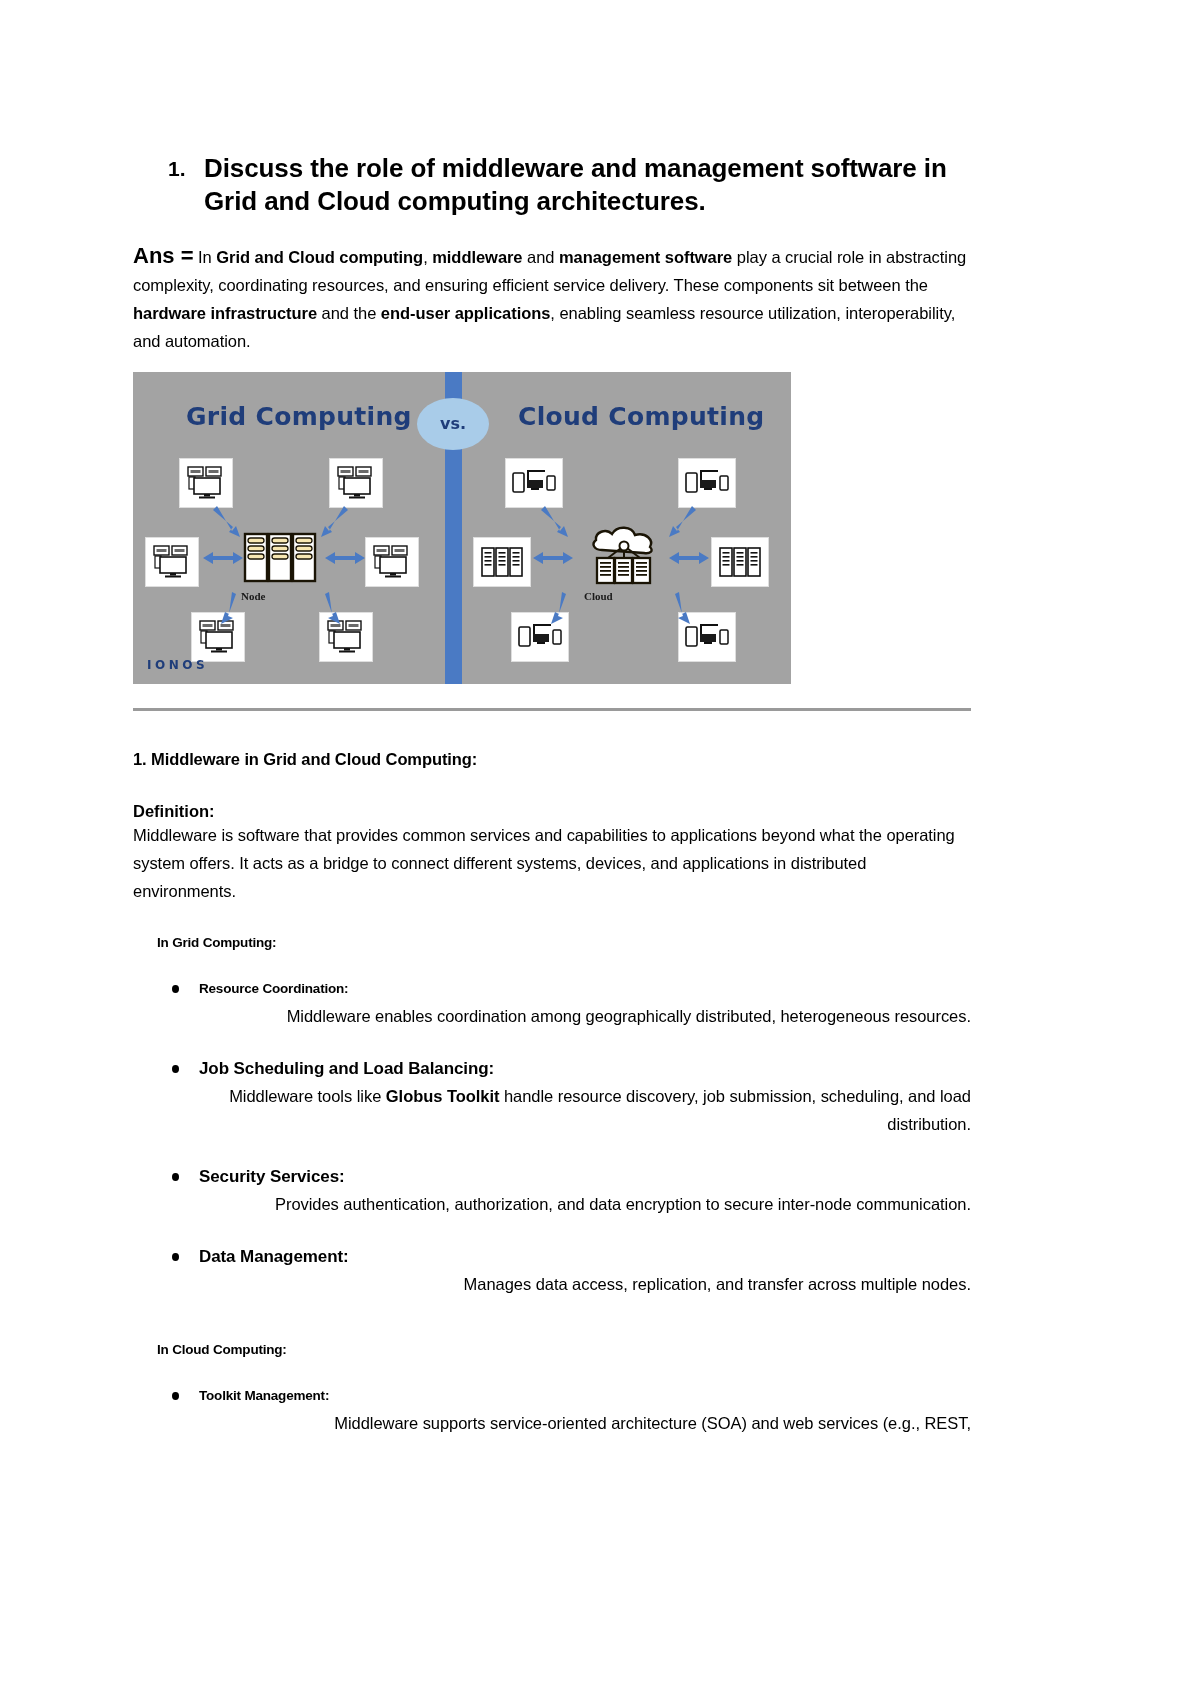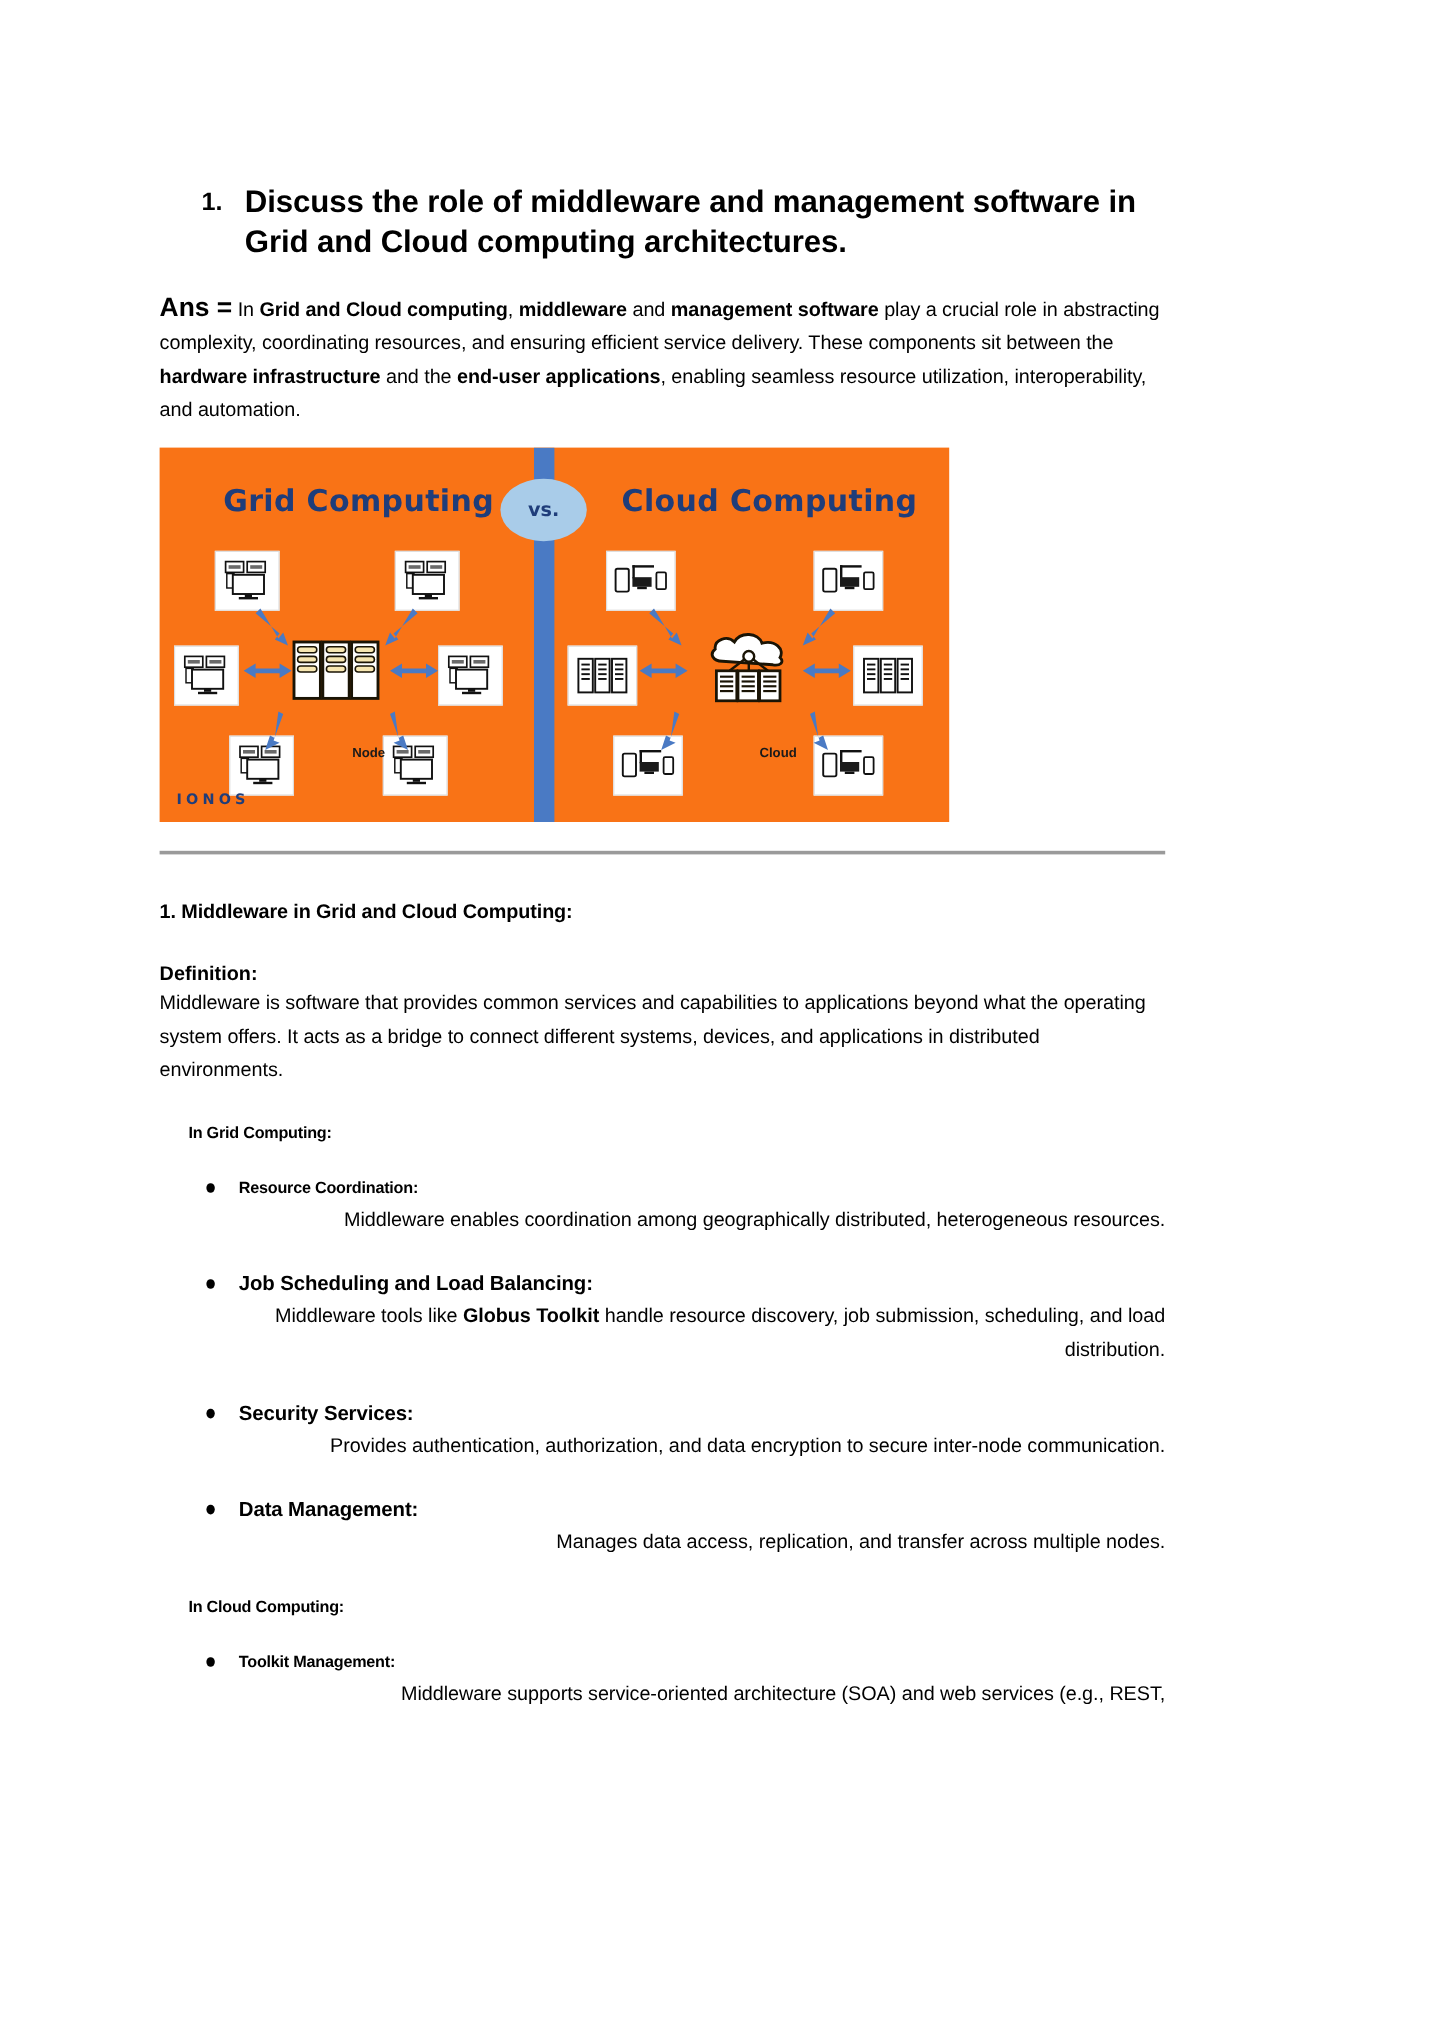--- a/index.html
+++ b/index.html
@@ -64,21 +64,21 @@
     letter-spacing: 0px;
   }
   .b { font-weight: bold; }
 
   
   .figure {
     margin-top: 10px;
     width: 658px;
     height: 312px;
     position: relative;
-    background: #f97316;
+    background: #a3a3a3;
     overflow: hidden;
   }
   .fig-half-title {
     position: absolute;
     font-family: "DejaVu Sans", sans-serif;
     font-weight: bold;
     font-size: 25px;
     color: #1f3d7a;
     letter-spacing: 0.3px;
   }
@@ -113,27 +113,26 @@
   .node-box {
     position: absolute;
     background: #ffffff;
     border: 1px solid #dedede;
     display: flex;
     align-items: center;
     justify-content: center;
   }
   .center-label {
     position: absolute;
-    font-family: Liberation Sans, sans-serif;
+    font-family: Liberation Serif, serif;
     font-weight: bold;
     font-size: 11px;
     color: #1a1a1a;
-    text-align: right;
+    text-align: left;
     width: 80px;
-    margin-top: 31px;
   }
   .arrow {
     position: absolute;
   }
   .ionos {
     position: absolute;
     left: 14px;
     bottom: 12px;
     font-family: "DejaVu Sans", sans-serif;
     font-weight: bold;
@@ -505,21 +504,21 @@
         <span class="bl-title">Security Services:</span>
         <span class="bl-body"> Provides authentication, authorization, and data encryption to secure inter-node communication.</span>
       </li>
       <li>
         <span class="dot"></span>
         <span class="bl-title">Data Management:</span>
         <span class="bl-body"> Manages data access, replication, and transfer across multiple nodes.</span>
       </li>
     </ul>
 
-    <div class="small-head" style="margin-top:32px;">In Cloud Computing:</div>
+    <div class="small-head" style="margin-top:44px;">In Cloud Computing:</div>
 
     <ul class="blist">
       <li>
         <span class="dot"></span>
         <span class="bl-title sm">Toolkit Management:</span>
         <span class="bl-body"> Middleware supports service-oriented architecture (SOA) and web services (e.g., REST,</span>
       </li>
     </ul>
 
   </div>

